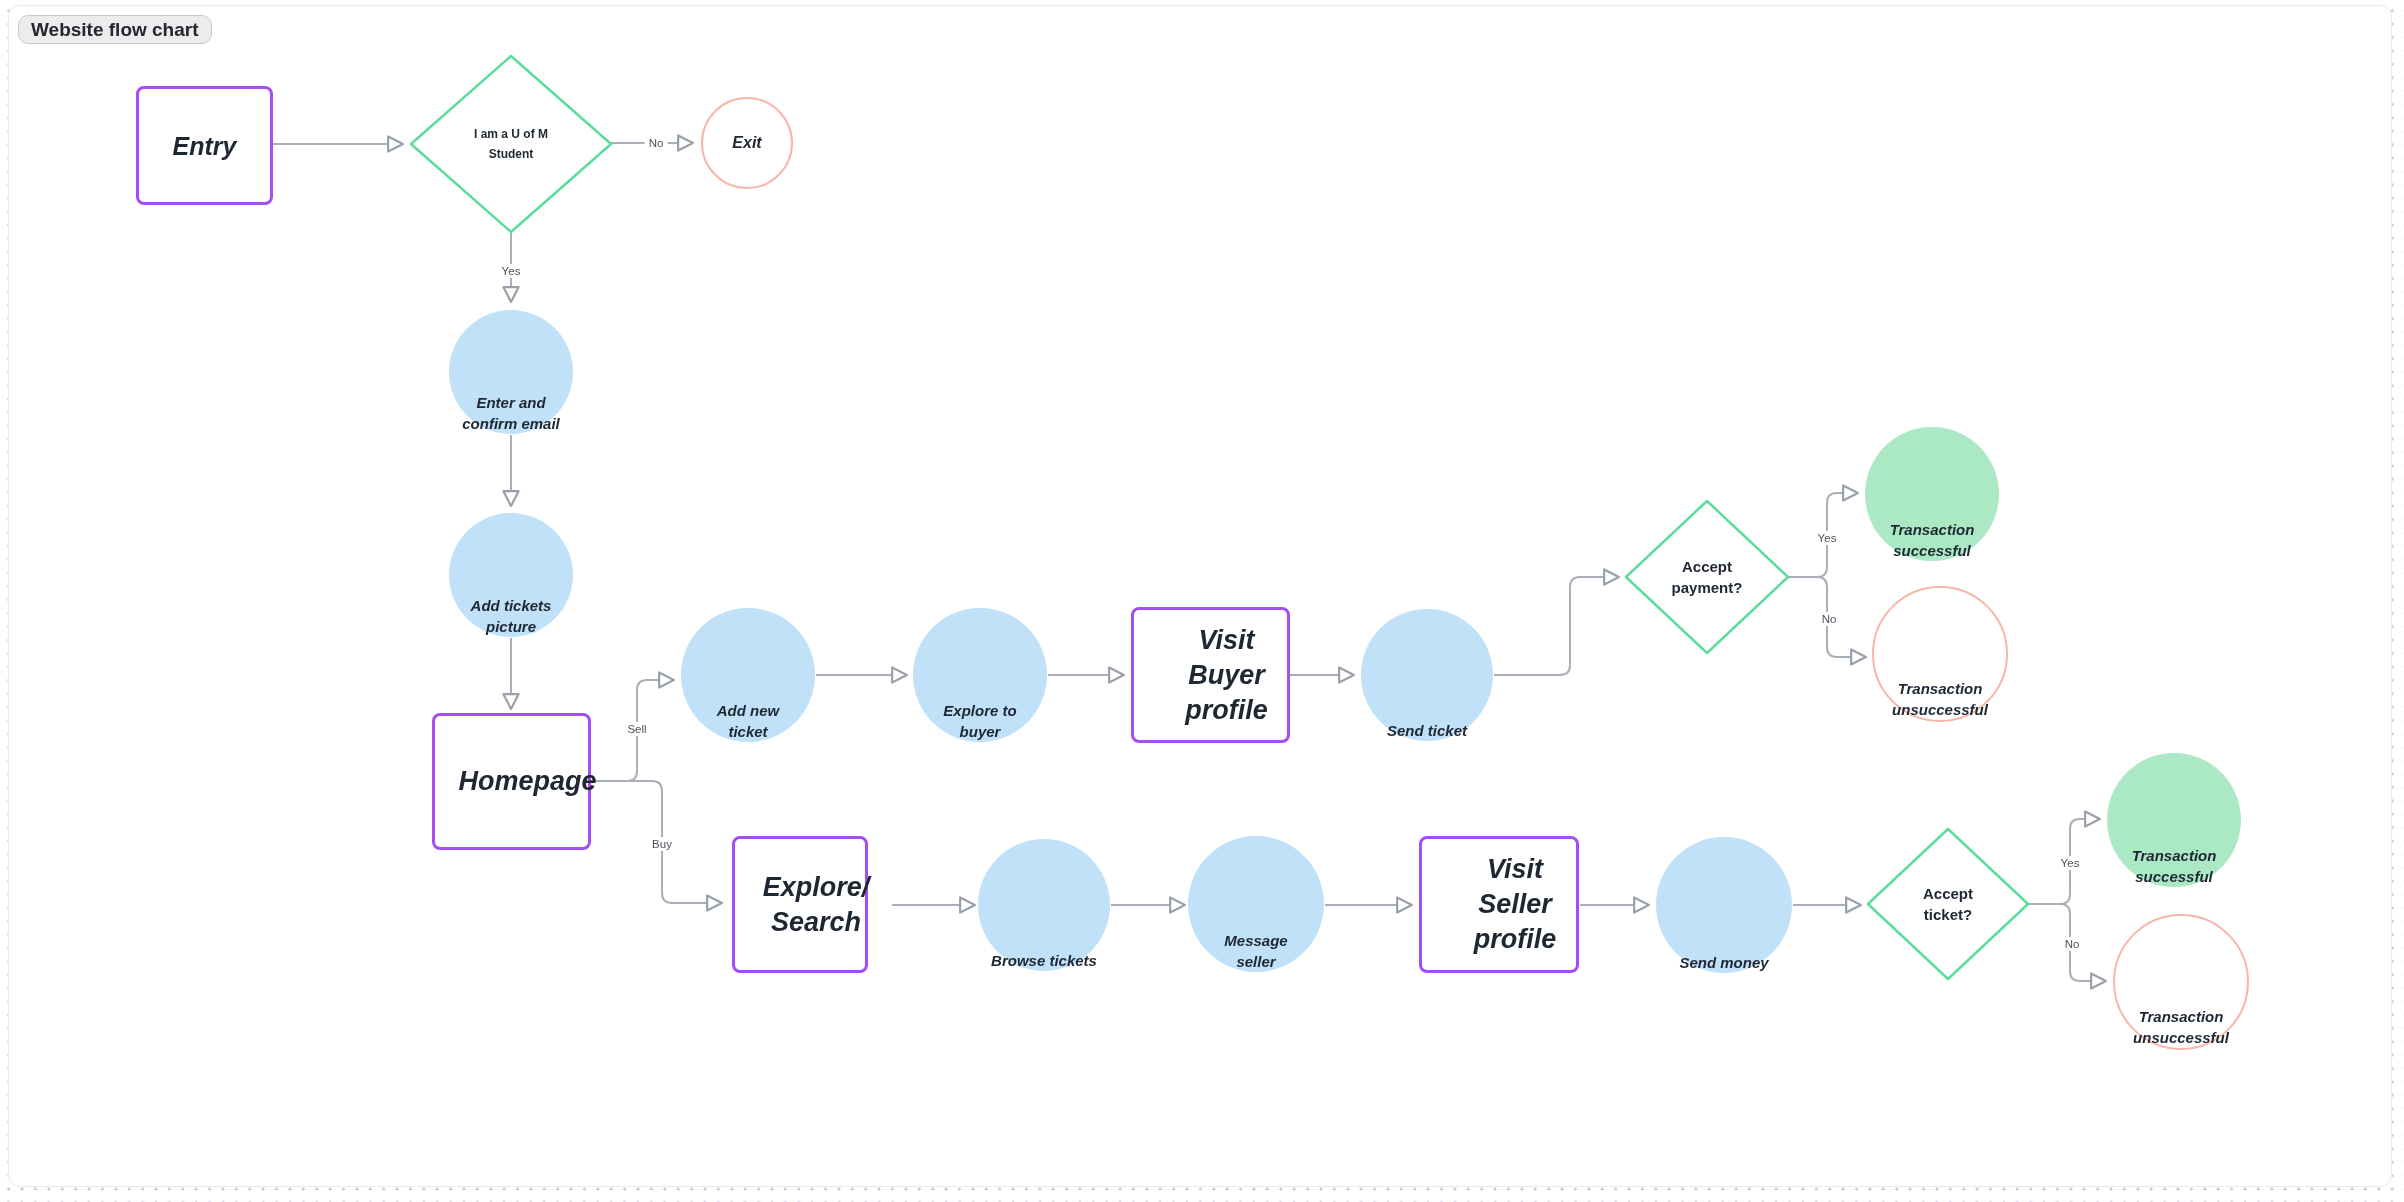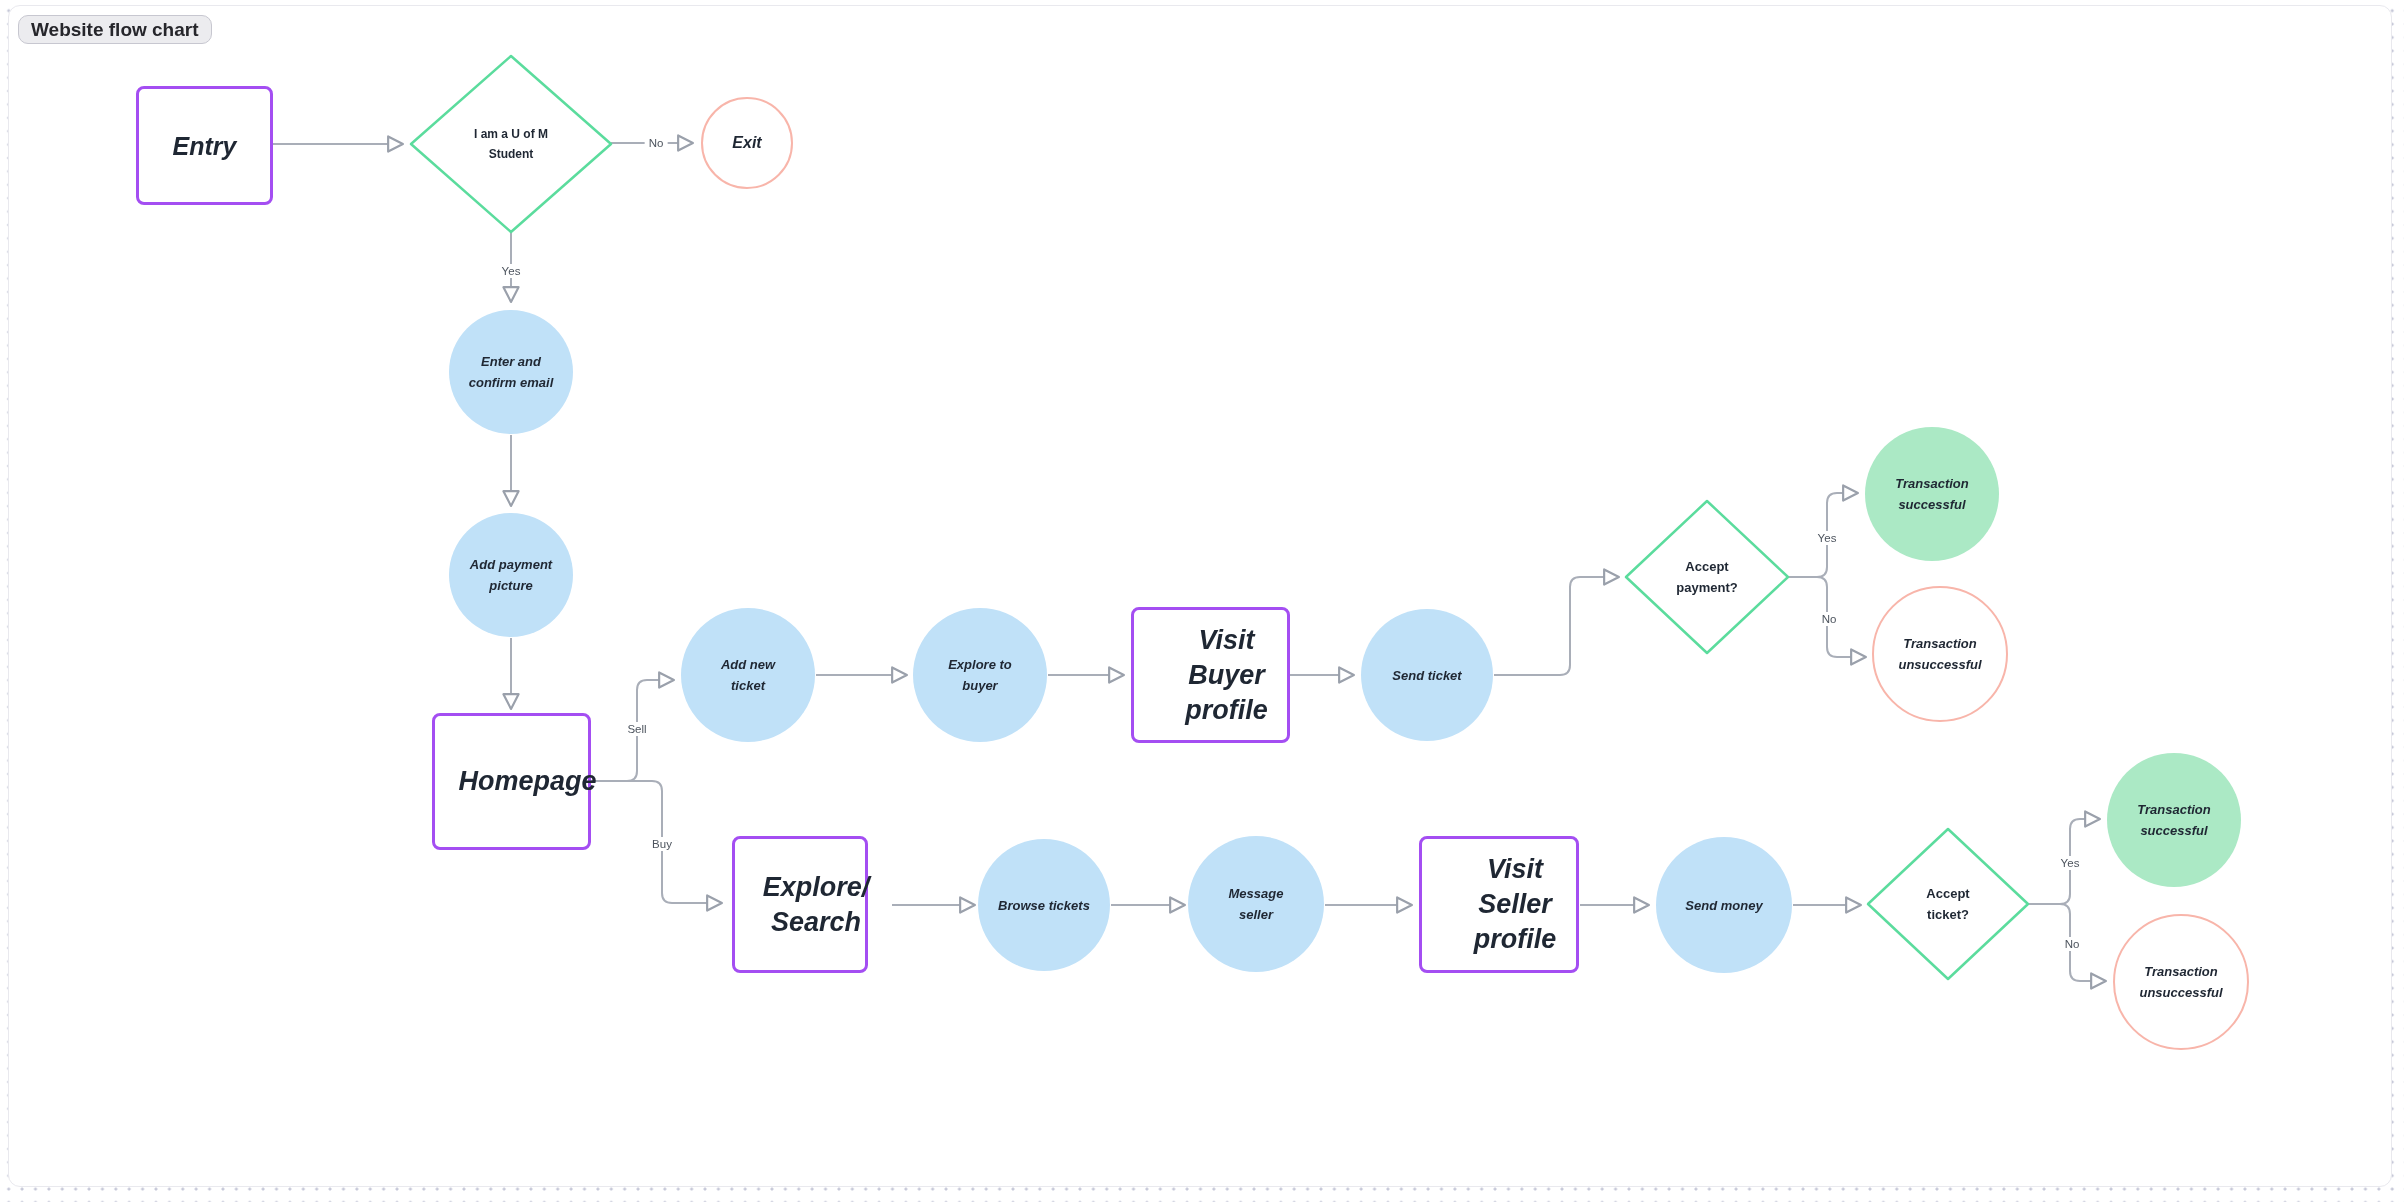--- a/index.html
+++ b/index.html
@@ -36,21 +36,21 @@
     text-align:center;font-weight:700;color:var(--text);
   }
   .rect{background:#ffffff;border:3.2px solid var(--purple);border-radius:8px;}
   .circle{border-radius:50%;background:var(--blue-fill);}
   .circle.outline{background:#ffffff;border:2.5px solid var(--salmon-stroke);}
   .circle.green{background:var(--green-fill);}
   .node-label{display:flex;flex-direction:column;font-style:italic;}
   .fs25{font-size:25px;line-height:30px;}
   .fs27{font-size:27px;line-height:35px;padding-left:32px;}
   .fs16{font-size:16px;line-height:20px;}
-  .fs15{font-size:13px;line-height:21px;}
+  .fs15{font-size:15px;line-height:21px;align-items:flex-end;}
   .fs14{font-size:12px;line-height:20px;}
   .dlabel{
     position:absolute;z-index:3;transform:translate(-50%,-50%);
     text-align:center;font-weight:700;color:var(--text);width:160px;
   }
   .edge-label{
     position:absolute;z-index:4;transform:translate(-50%,-50%);
     background:#ffffff;padding:1px 4px;border-radius:2px;
     font-size:11.5px;font-weight:500;color:var(--label-text);white-space:nowrap;
   }
@@ -132,21 +132,21 @@
     </div>
 </div>
 <div class="node circle fs15" style="left:449px;top:310px;width:124px;height:124px;">
   <div class="node-label">
     <span>Enter and</span>
     <span>confirm email</span>
   </div>
 </div>
 <div class="node circle fs15" style="left:449px;top:513px;width:124px;height:124px;">
   <div class="node-label">
-    <span>Add payment</span>
+    <span>Add tickets</span>
     <span>picture</span>
   </div>
 </div>
 <div class="node circle fs15" style="left:681px;top:608px;width:134px;height:134px;">
   <div class="node-label">
     <span>Add new</span>
     <span>ticket</span>
   </div>
 </div>
 <div class="node circle fs15" style="left:913px;top:608px;width:134px;height:134px;">

